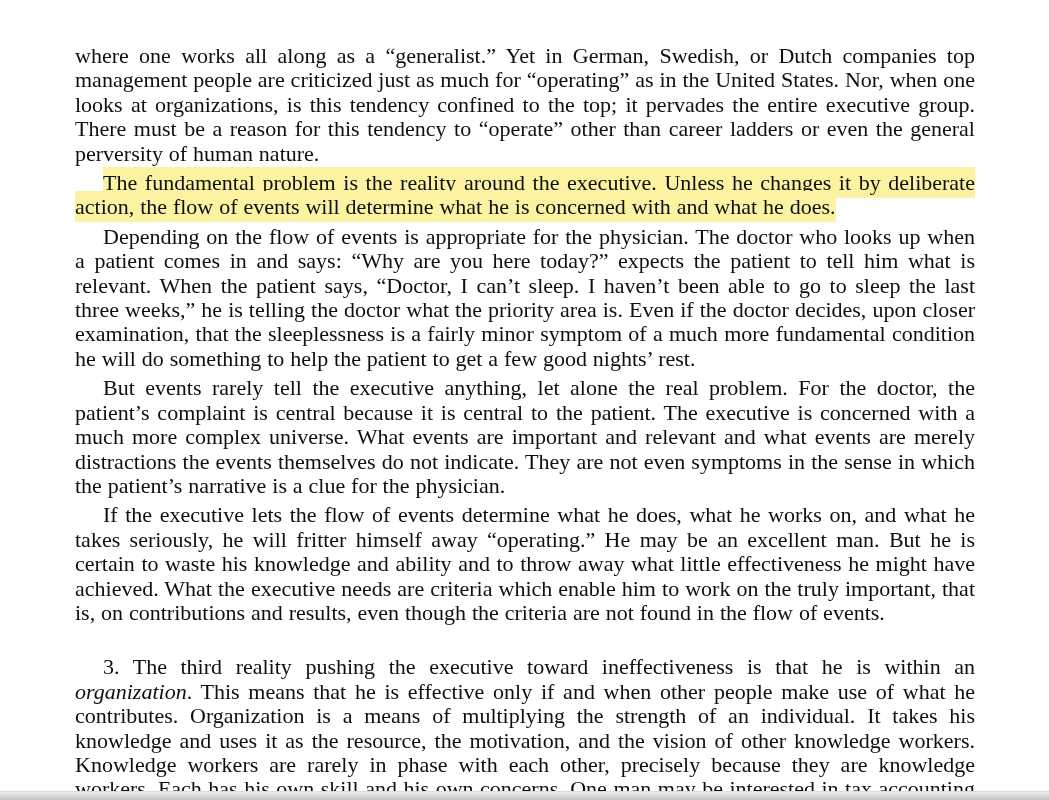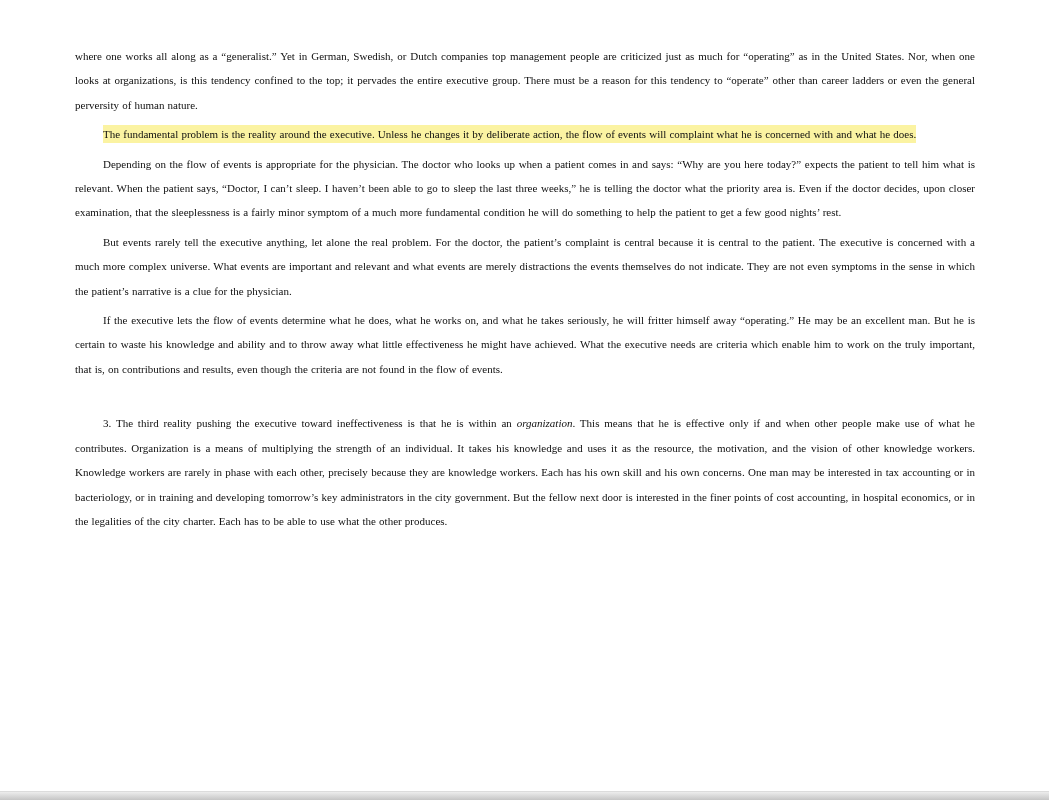--- a/index.html
+++ b/index.html
@@ -13,21 +13,21 @@
   }
   .page {
     position: absolute;
     top: 44px;
     left: 75px;
     width: 900px;
   }
   p.para {
     margin: 0 0 5px 0;
     font-family: "Liberation Serif", serif;
-    font-size: 11px;
+    font-size: 22px;
     line-height: 24.4px;
     color: #0f0f0f;
     text-align: justify;
     text-indent: 28px;
     word-spacing: 0.4px;
   }
   p.section-break {
     margin-top: 30px;
   }
   span.hl {
@@ -45,21 +45,21 @@
     border-top: 1px solid #dcdcdc;
     background: linear-gradient(to bottom, #ededed, #c5c5c5);
   }
 </style>
 </head>
 <body>
 
 <div class="page">
   <div>
       <p class="para" style="text-indent: 0px;"><span>where one works all along as a “generalist.” Yet in German, Swedish, or Dutch companies top management people are criticized just as much for “operating” as in the United States. Nor, when one looks at organizations, is this tendency confined to the top; it pervades the entire executive group. There must be a reason for this tendency to “operate” other than career ladders or even the general perversity of human nature.</span></p>
-      <p class="para"><span class="hl" style="background-color: rgb(251, 243, 162);">The fundamental problem is the reality around the executive. Unless he changes it by deliberate action, the flow of events will complaint what he is concerned with and what he does.</span></p>
+      <p class="para"><span class="hl" style="background-color: rgb(251, 243, 162);">The fundamental problem is the reality around the executive. Unless he changes it by deliberate action, the flow of events will determine what he is concerned with and what he does.</span></p>
       <p class="para"><span>Depending on the flow of events is appropriate for the physician. The doctor who looks up when a patient comes in and says: “Why are you here today?” expects the patient to tell him what is relevant. When the patient says, “Doctor, I can’t sleep. I haven’t been able to go to sleep the last three weeks,” he is telling the doctor what the priority area is. Even if the doctor decides, upon closer examination, that the sleeplessness is a fairly minor symptom of a much more fundamental condition he will do something to help the patient to get a few good nights’ rest.</span></p>
       <p class="para"><span>But events rarely tell the executive anything, let alone the real problem. For the doctor, the patient’s complaint is central because it is central to the patient. The executive is concerned with a much more complex universe. What events are important and relevant and what events are merely distractions the events themselves do not indicate. They are not even symptoms in the sense in which the patient’s narrative is a clue for the physician.</span></p>
       <p class="para"><span>If the executive lets the flow of events determine what he does, what he works on, and what he takes seriously, he will fritter himself away “operating.” He may be an excellent man. But he is certain to waste his knowledge and ability and to throw away what little effectiveness he might have achieved. What the executive needs are criteria which enable him to work on the truly important, that is, on contributions and results, even though the criteria are not found in the flow of events.</span></p>
       <p class="para section-break"><span>3. The third reality pushing the executive toward ineffectiveness is that he is within an </span><span class="it">organization</span><span>. This means that he is effective only if and when other people make use of what he contributes. Organization is a means of multiplying the strength of an individual. It takes his knowledge and uses it as the resource, the motivation, and the vision of other knowledge workers. Knowledge workers are rarely in phase with each other, precisely because they are knowledge workers. Each has his own skill and his own concerns. One man may be interested in tax accounting or in bacteriology, or in training and developing tomorrow’s key administrators in the city government. But the fellow next door is interested in the finer points of cost accounting, in hospital economics, or in the legalities of the city charter. Each has to be able to use what the other produces.</span></p>
     </div>
 </div>
 
 <div class="bottom-bar" style="background: linear-gradient(rgb(237, 237, 237), rgb(197, 197, 197));"></div>
 
 </body></html>

